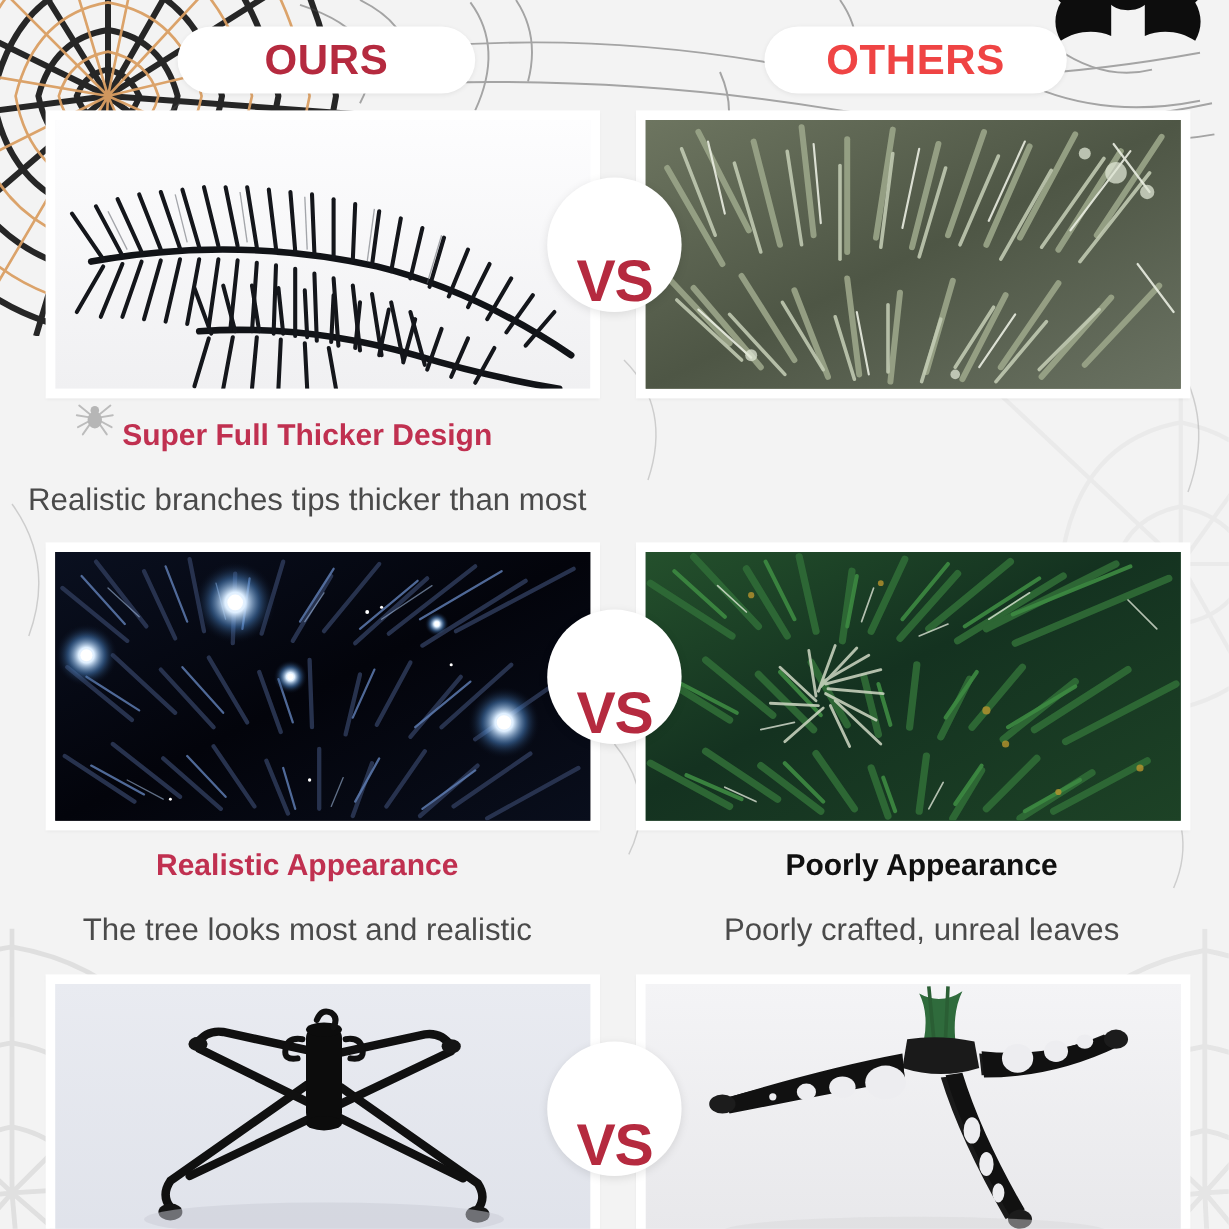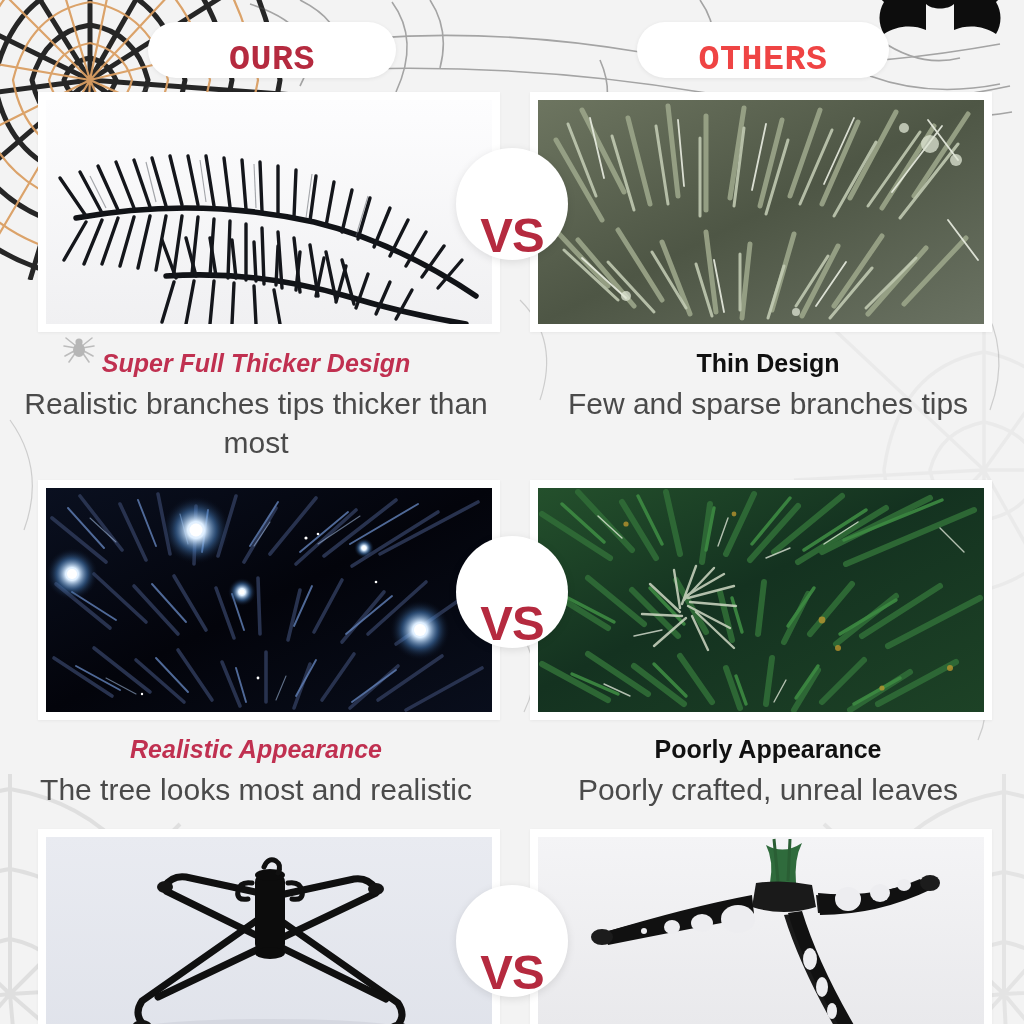--- a/index.html
+++ b/index.html
@@ -22,23 +22,22 @@
   .strands { position:absolute; inset:0; width:1024px; height:1024px; opacity:.55; }
 
   .bat { position:absolute; right:-6px; top:-34px; width:180px; height:150px; }
 
   
   .header { position:relative; z-index:5; height:90px; }
   .pill {
     position:absolute; top:22px;
     height:56px; border-radius:28px;
     background:#ffffff;
-    display:flex; align-items:flex-end; justify-content:center;
+    display:flex; align-items:center; justify-content:center;
     box-shadow:0 1px 4px rgba(0,0,0,.07);
-    font-family:Liberation Mono, monospace;
   }
   .pill-ours   { left:148px;  width:248px; }
   .pill-others { left:637px;  width:252px; }
   .pill span {
     font-size:35px; font-weight:bold; letter-spacing:.5px; line-height:1;
   }
   .pill-ours   span { color:#b52a3f; }
   .pill-others span { color:#ef4444; }
 
   
@@ -68,23 +67,23 @@
     z-index:9;
   }
   .vs-badge span {
     color:#b52a3f; font-size:49px; font-weight:bold; line-height:1; letter-spacing:-1px;
   }
 
   
   .row-captions { display:flex; padding-top:14px; }
   .cap { width:50%; text-align:center; padding:0 6px; }
   .cap-title  { font-size:25px; font-weight:bold; line-height:1.2; }
-  .cap-ours   .cap-title { color:#c03050;font-style:italic; }
+  .cap-ours   .cap-title { color:#c03050; }
   .cap-other  .cap-title { color:#101010; }
-  .cap-sub    { font-size:30px; color:#4a4a4a; line-height:1.3; margin-top:6px; }
+  .cap-sub    { font-size:26px; color:#4a4a4a; line-height:1.3; margin-top:22px; }
 
   .row-1 .row-captions { padding-top:16px; }
   .row-2 .row-captions { }
   .row-3 .row-captions { padding-top:16px; }
   .row-1 { margin-top:2px; }
   .row-2 { margin-top:18px; }
   .row-3 { margin-top:20px; }
 
   
   .ph-black-branch { background:#fbfbfc; }
@@ -378,24 +377,20 @@
       <div class="vs-badge">
         <span>VS</span>
       </div>
     </div>
 
     <div class="row-captions">
       <div class="cap cap-ours">
         <div class="cap-title">Super Full Thicker Design</div>
         <div class="cap-sub">Realistic branches tips thicker than most</div>
       </div>
-      <div class="cap cap-other">
-        <div class="cap-title">Thin Design</div>
-        <div class="cap-sub">Few and sparse branches tips</div>
-      </div>
     </div>
   </div>
 
   <div class="row row-2">
     <div class="row-media">
 
       <div class="card card-left">
         <div class="photo ph-black-lights">
           <svg viewBox="0 0 446 224" width="446" height="224" preserveAspectRatio="none">
             <defs>

